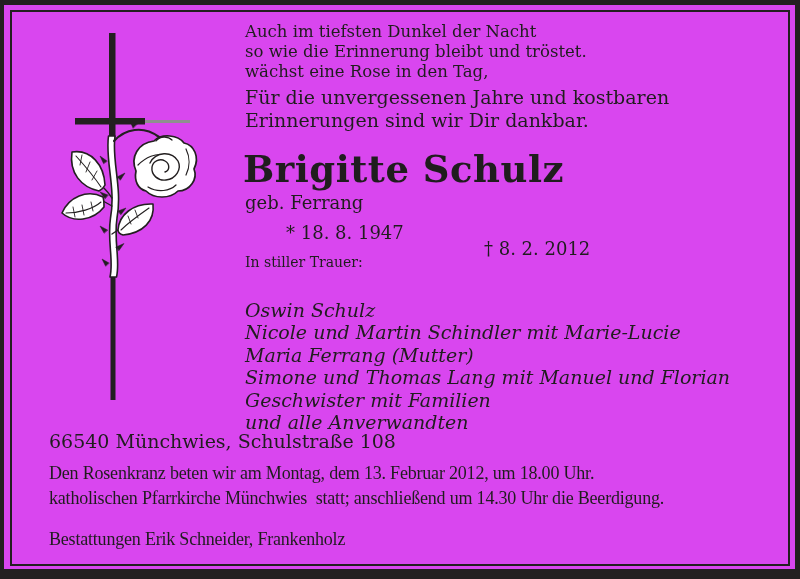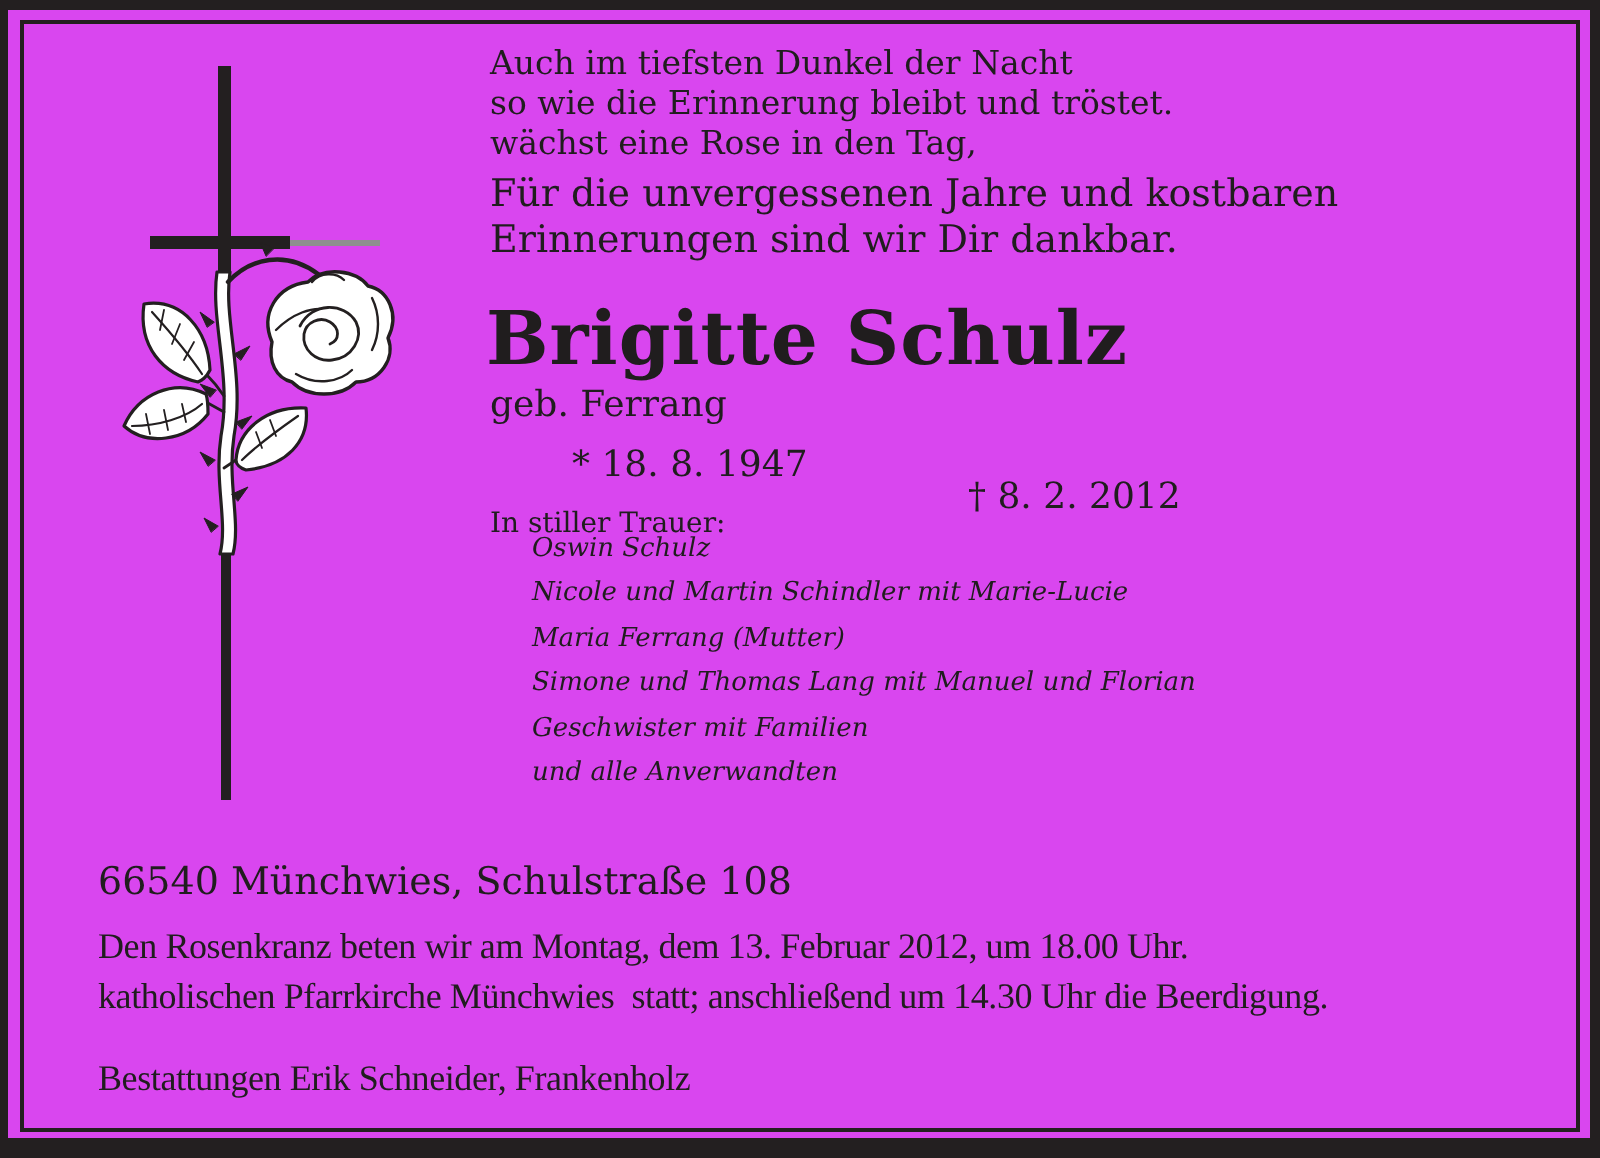--- a/index.html
+++ b/index.html
@@ -28,21 +28,21 @@
   }
   .abs { position: absolute; white-space: nowrap; }
 
   .poem       { left: 245px; top: 22px;  font-size: 16.5px; line-height: 20px; }
   .dedication { left: 245px; top: 86px;  font-size: 19px;   line-height: 22.5px; }
   .name       { left: 243px; top: 147px; font-size: 37px; font-weight: bold; letter-spacing: 0.5px; }
   .maiden     { left: 245px; top: 192px; font-size: 18px; }
   .dates      { left: 245px; top: 222px; font-size: 18px; width: 400px; margin-left: 41px; }
   .death-date { position: absolute; left: 198px; top: 16px; }
   .mourn-intro{ left: 245px; top: 254px; font-size: 14px; }
-  .mourners   { left: 245px; top: 264px; font-size: 13px; line-height: 22.4px; font-style: italic; margin-left: 21px; }
+  .mourners   { left: 245px; top: 299px; font-size: 19px; line-height: 22.4px; font-style: italic; }
   .address    { left: 49px;  top: 430px; font-size: 19px; }
   .services   { left: 49px;  top: 461px; font-size: 18px; line-height: 25.2px;
                 font-family: "Liberation Serif", serif; letter-spacing: -0.2px; }
   .services div { white-space: pre-wrap; }
   .funeral    { left: 49px;  top: 529px; font-size: 18px;
                 font-family: "Liberation Serif", serif; letter-spacing: -0.2px; }
   .poem div, .dedication div, .mourners div { white-space: nowrap; }
   .illustration { position: absolute; left: 55px; top: 25px; }
 </style>
 </head>

